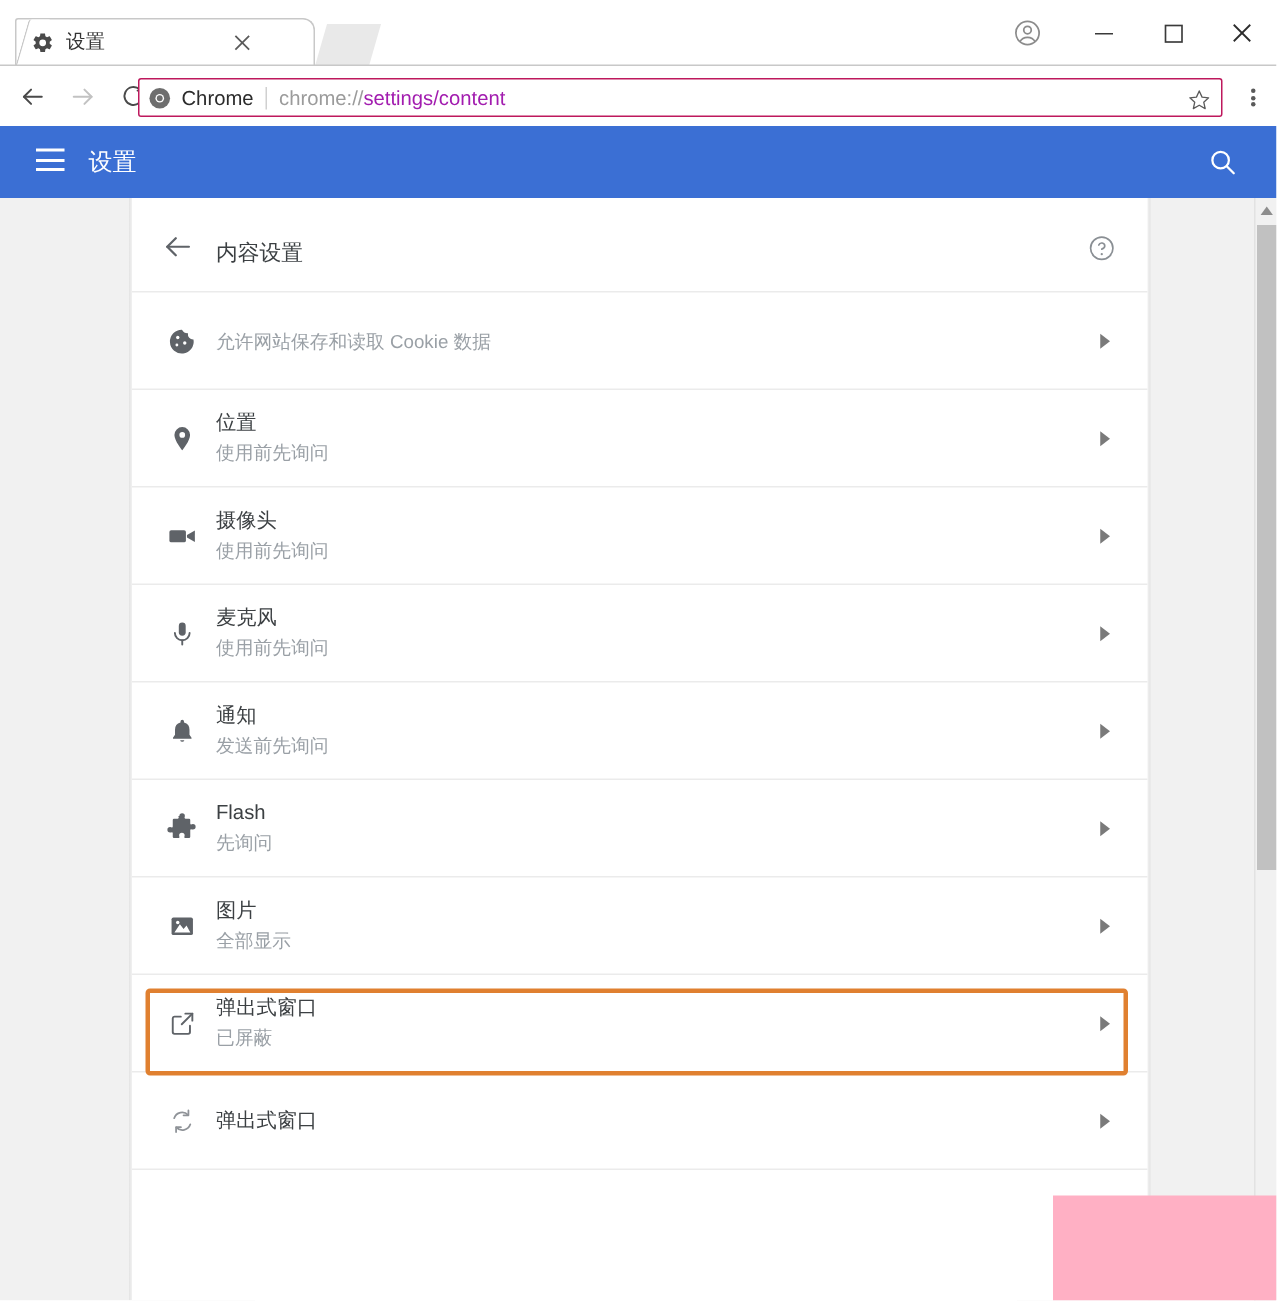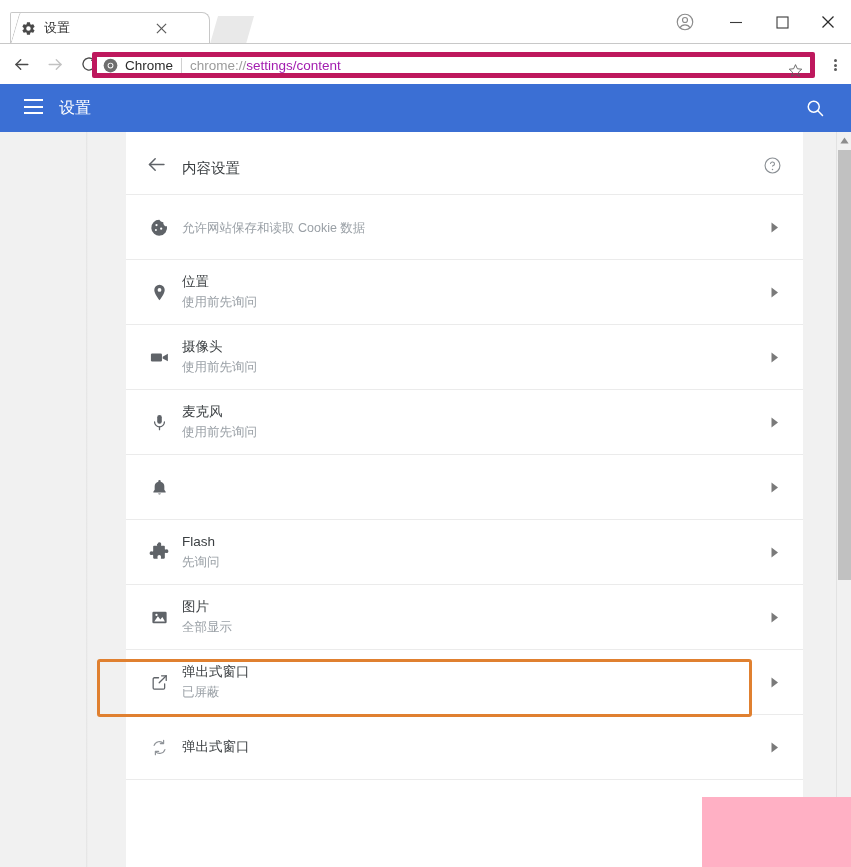--- a/index.html
+++ b/index.html
@@ -58,21 +58,21 @@
 
   
   .toolbar {
     position:absolute; left:0; top:44px; width:851px; height:40px;
     background:#ffffff; display:flex; align-items:center;
   }
   .tb-btn { width:34px; height:34px; display:flex; align-items:center; justify-content:center; }
   .tb-btn.back { margin-left:4px; }
   .omnibox {
     position:absolute; left:92px; top:52px; width:723px; height:26px;
-    border:5px solid #be185d; border-radius:2px; background:#fff;
+    border:1px solid #be185d; border-radius:2px; background:#fff;
     display:flex; align-items:center; padding:0 6px;text-align:right;
   }
   .omni-chrome-icon { width:16px; height:16px; margin-right:6px; display:flex; align-items:center; }
   .omni-scheme-label { font-size:13.5px; color:#2b2b2b; }
   .omni-divider { width:1px; height:15px; background:#d0d0d0; margin:0 8px; }
   .omni-url { font-size:13.5px; color:#9b9b9b; white-space:nowrap; }
   .omni-url b { color:#a21caf; font-weight:normal; }
   .omni-star { position:absolute; right:6px; top:4px; width:18px; height:18px;
                display:flex; align-items:center; justify-content:center; }
   .tb-menu { position:absolute; left:824px; top:52px; width:22px; height:26px;
@@ -91,21 +91,20 @@
   .bb-search { position:absolute; left:805px; top:14px; width:22px; height:22px; }
 
   
   .bodyarea {
     position:absolute; left:0; top:132px; width:851px; height:735px;
     background:#f1f1f1; overflow:hidden;
   }
   .card {
     position:absolute; left:88px; top:0; width:677px; min-height:735px;
     background:#ffffff;
-    margin-left:38px;
   }
   .card-head {
     position:relative; height:62px;
   }
   .back-arrow { position:absolute; left:20px; top:22px; width:22px; height:22px; }
   .card-head-title { position:absolute; left:56px; top:27px; font-size:14.5px; color:#3c4043; }
   .help-icon { position:absolute; left:637px; top:24px; width:20px; height:20px; }
 
   .row {
     position:relative; height:65px;
@@ -370,20 +369,24 @@
         </div>
       </div>
 
       <div class="row">
         <div class="row-icon">
           <svg width="19" height="19" viewBox="0 0 24 24" fill="#5f6368">
             <path d="M12 2.4a1.5 1.5 0 00-1.5 1.5v.7A6.2 6.2 0 005.9 10.7v4.2l-1.7 2.5v.9h15.6v-.9l-1.7-2.5v-4.2a6.2 6.2 0 00-4.6-6.1v-.7A1.5 1.5 0 0012 2.4z"></path>
             <path d="M10.2 19.6a1.9 1.9 0 003.6 0z"></path>
           </svg>
         </div>
+        <div class="row-text">
+          <div class="row-title">通知</div>
+          <div class="row-sub">发送前先询问</div>
+        </div>
         <div class="row-chev">
           <svg width="9" height="11" viewBox="0 0 9 11" fill="#7a7a7a">
               <polygon points="1.5,0.5 8,5.5 1.5,10.5"></polygon>
             </svg>
         </div>
       </div>
 
 
       <div class="row">
         <div class="row-icon">

